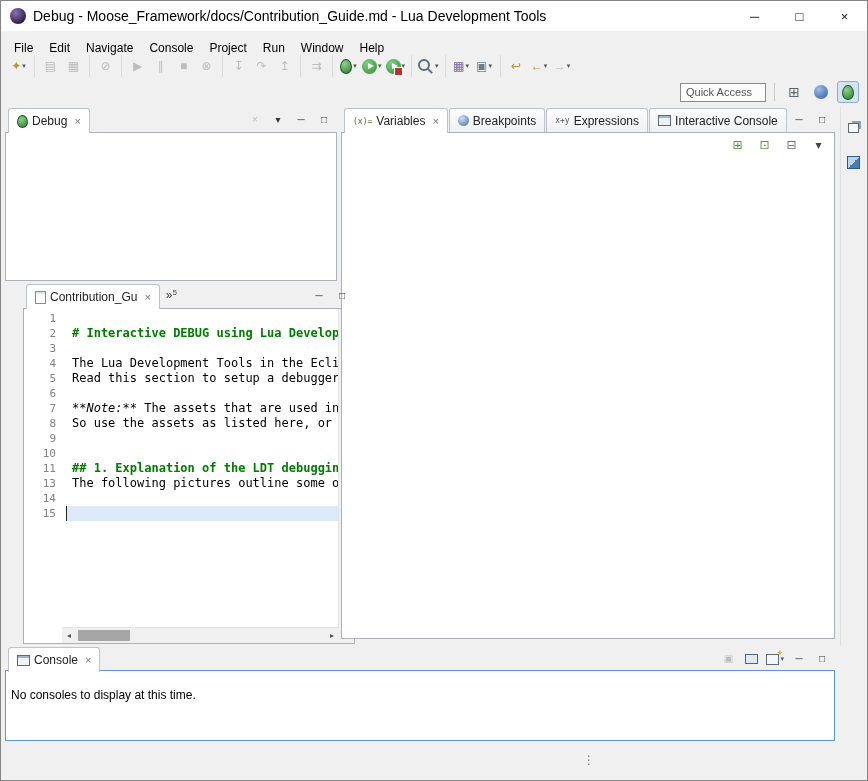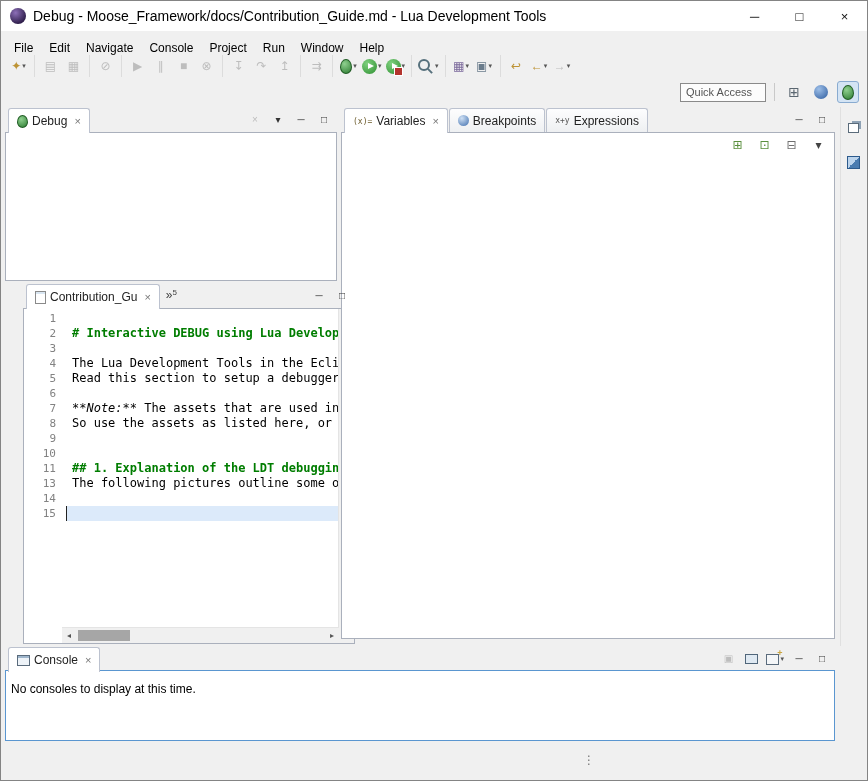--- a/index.html
+++ b/index.html
@@ -113,21 +113,21 @@
     box-shadow:3px -3px 0 -1px #8fa2b5;}
   .ic-grid-blue{display:inline-block;width:11px;height:11px;border:1px solid #2c5a8c;
     background:linear-gradient(135deg,#bcd4ec 50%,#4a7cb0 50%);}
   .ic-monitor{display:inline-block;width:11px;height:8px;background:#dfe9f2;border:1px solid #50667a;}
   .ic-console-new{display:inline-block;width:11px;height:9px;background:#f4f6f8;border:1px solid #5a6b7c;position:relative;}
   .ic-console-new::after{content:"+";position:absolute;right:-4px;top:-7px;color:#caa53f;font-size:9px;font-weight:bold;}
 
   
   .console-panel{position:absolute;left:4px;top:645px;width:830px;height:97px;}
   .console-body{position:absolute;left:0;right:0;top:24px;bottom:2px;background:#fff;border:1px solid #5a96d0;}
-  .console-msg{font-size:12px;padding:11px 5px;}
+  .console-msg{font-size:12px;padding:17px 5px;}
 
   
   .statusbar{position:absolute;left:0;right:0;bottom:0;height:39px;background:#f0f0f0;}
   .grip{position:absolute;left:582px;top:12px;color:#777;font-size:12px;}
 </style>
 </head>
 <body>
 
 <div class="window">
 
@@ -395,20 +395,24 @@
             <span>Variables</span>
             <span class="tab-close">×</span>
           </div>
           <div class="tab">
             <span class="breakpoint-ball"></span>
             <span>Breakpoints</span>
           </div>
           <div class="tab">
             <span class="vicon-expr">x+y</span>
             <span>Expressions</span>
+          </div>
+          <div class="tab">
+            <span class="ic-console-tab"></span>
+            <span>Interactive Console</span>
           </div>
         </div>
       <div class="body">
         <div class="view-toolbar">
             <span class="tb-btn">
               <span class="ic" style="color: rgb(90, 143, 61);">⊞</span>
             </span>
             <span class="tb-btn">
               <span class="ic" style="color: rgb(90, 143, 61);">⊡</span>
             </span>

